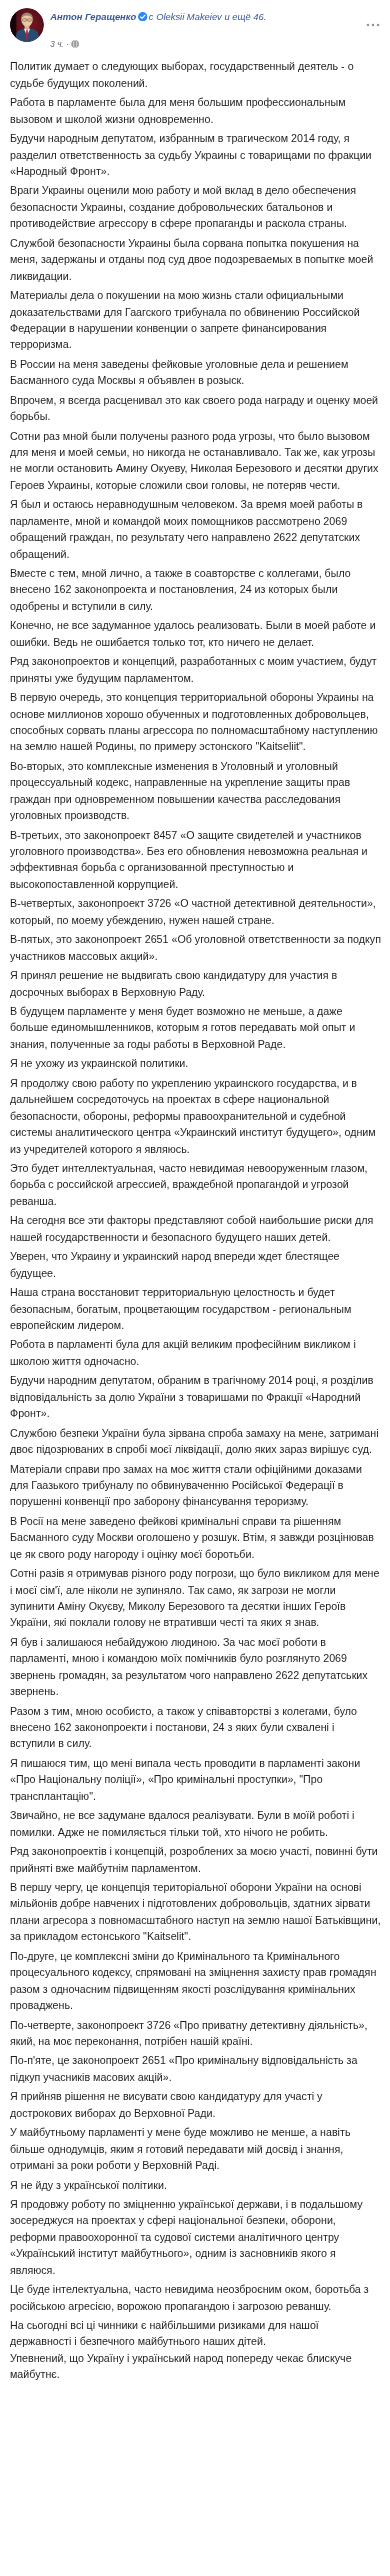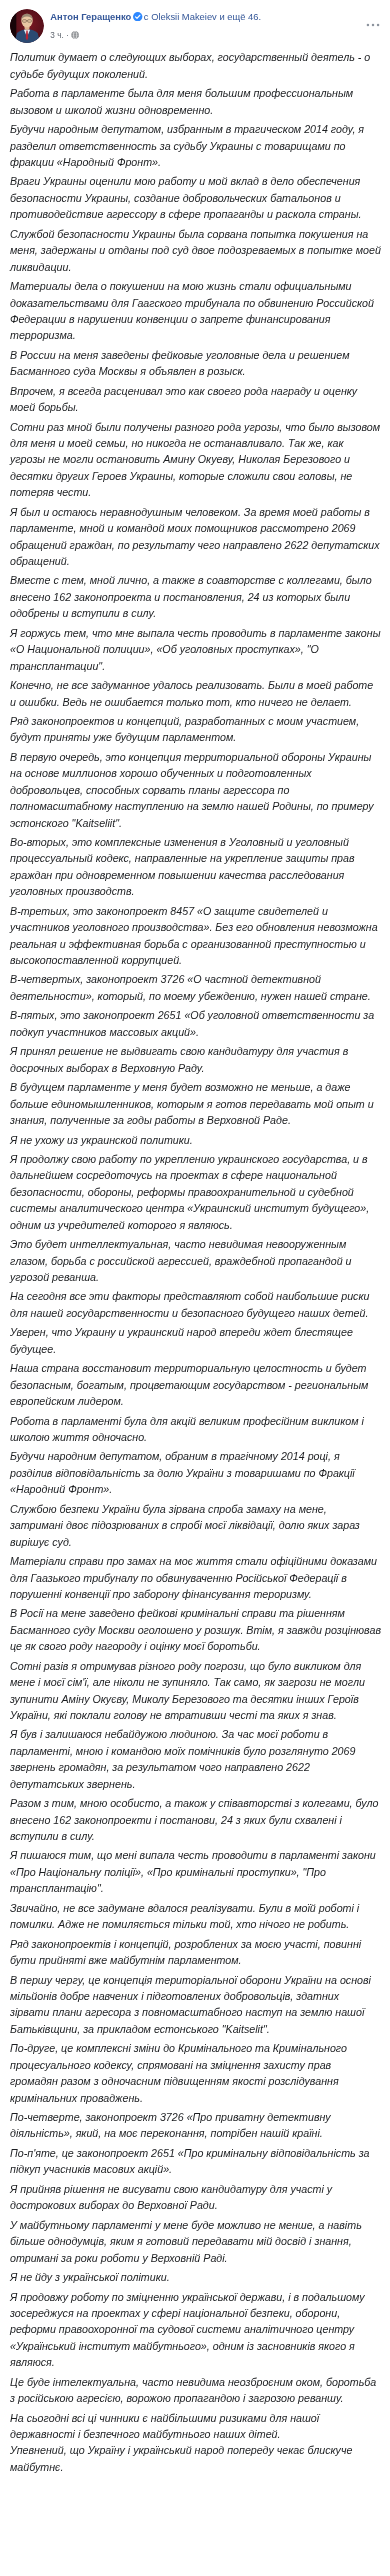--- a/index.html
+++ b/index.html
@@ -6,23 +6,24 @@
   body {
     width: 391px;
     font-family: "Liberation Sans", "DejaVu Sans", sans-serif;
     -webkit-font-smoothing: antialiased;
   }
   .post { width: 391px; background: #ffffff; position: relative; }
 
   
   .post-header {
     display: flex;
-    align-items: flex-end;
+    align-items: flex-start;
     padding: 8.2px 10px 2.5px 10px;
     position: relative;
+    font-style: italic;
   }
   .avatar-wrap {
     width: 34px; height: 34px;
     border-radius: 50%;
     overflow: hidden;
     flex: 0 0 34px;
     cursor: pointer;
   }
   .header-text { margin-left: 6.3px; padding-top: 1.9px; }
   .name-line {
@@ -39,21 +40,21 @@
   .with-text { color: #365899; cursor: pointer; }
   .verified-badge {
     display: inline-block;
     vertical-align: -1.3px;
     margin: 0 1.3px 0 1.9px;
   }
   .meta-line {
     font-size: 8.2px;
     line-height: 10.7px;
     color: #616770;
-    margin-top: 6px;
+    margin-top: 15px;
     display: flex;
     align-items: center;
   }
   .meta-sep { margin: 0 2.5px; }
   .globe-icon { display: inline-block; margin-top: 0.6px; }
   .more-button {
     position: absolute;
     top: 12.6px;
     right: 8.8px;
     border: none;
@@ -67,21 +68,20 @@
   .post-body {
     padding: 3.8px 10px 11.3px 10px;
     font-size: 10.7px;
     line-height: 16.4px;
     color: #1c1e21;
   }
   .post-body p {
     margin: 0 0 3.1px 0;
     white-space: pre-line;
     word-wrap: break-word;
-    font-style: italic;
   }
 </style>
 </head>
 <body>
 
 <div class="post">
 
   <div class="post-header">
 
     <div class="avatar-wrap">
@@ -155,21 +155,20 @@
       <p>Работа в парламенте была для меня большим профессиональным вызовом и школой жизни одновременно.</p>
       <p>Будучи народным депутатом, избранным в трагическом 2014 году, я разделил ответственность за судьбу Украины с товарищами по фракции «Народный Фронт».</p>
       <p>Враги Украины оценили мою работу и мой вклад в дело обеспечения безопасности Украины, создание добровольческих батальонов и противодействие агрессору в сфере пропаганды и раскола страны.</p>
       <p>Службой безопасности Украины была сорвана попытка покушения на меня, задержаны и отданы под суд двое подозреваемых в попытке моей ликвидации.</p>
       <p>Материалы дела о покушении на мою жизнь стали официальными доказательствами для Гаагского трибунала по обвинению Российской Федерации в нарушении конвенции о запрете финансирования терроризма.</p>
       <p>В России на меня заведены фейковые уголовные дела и решением Басманного суда Москвы я объявлен в розыск.</p>
       <p>Впрочем, я всегда расценивал это как своего рода награду и оценку моей борьбы.</p>
       <p>Сотни раз мной были получены разного рода угрозы, что было вызовом для меня и моей семьи, но никогда не останавливало. Так же, как угрозы не могли остановить Амину Окуеву, Николая Березового и десятки других Героев Украины, которые сложили свои головы, не потеряв чести.</p>
       <p>Я был и остаюсь неравнодушным человеком. За время моей работы в парламенте, мной и командой моих помощников рассмотрено 2069 обращений граждан, по результату чего направлено 2622 депутатских обращений.</p>
       <p>Вместе с тем, мной лично, а также в соавторстве с коллегами, было внесено 162 законопроекта и постановления, 24 из которых были одобрены и вступили в силу.</p>
-      <p>Я горжусь тем, что мне выпала честь проводить в парламенте законы «О Национальной полиции», «Об уголовных проступках», "О трансплантации".</p>
       <p>Конечно, не все задуманное удалось реализовать. Были в моей работе и ошибки. Ведь не ошибается только тот, кто ничего не делает.</p>
       <p>Ряд законопроектов и концепций, разработанных с моим участием, будут приняты уже будущим парламентом.</p>
       <p>В первую очередь, это концепция территориальной обороны Украины на основе миллионов хорошо обученных и подготовленных добровольцев, способных сорвать планы агрессора по полномасштабному наступлению на землю нашей Родины, по примеру эстонского "Kaitseliit".</p>
       <p>Во-вторых, это комплексные изменения в Уголовный и уголовный процессуальный кодекс, направленные на укрепление защиты прав граждан при одновременном повышении качества расследования уголовных производств.</p>
       <p>В-третьих, это законопроект 8457 «О защите свидетелей и участников уголовного производства». Без его обновления невозможна реальная и эффективная борьба с организованной преступностью и высокопоставленной коррупцией.</p>
       <p>В-четвертых, законопроект 3726 «О частной детективной деятельности», который, по моему убеждению, нужен нашей стране.</p>
       <p>В-пятых, это законопроект 2651 «Об уголовной ответственности за подкуп участников массовых акций».</p>
       <p>Я принял решение не выдвигать свою кандидатуру для участия в досрочных выборах в Верховную Раду.</p>
       <p>В будущем парламенте у меня будет возможно не меньше, а даже больше единомышленников, которым я готов передавать мой опыт и знания, полученные за годы работы в Верховной Раде.</p>
       <p>Я не ухожу из украинской политики.</p>

